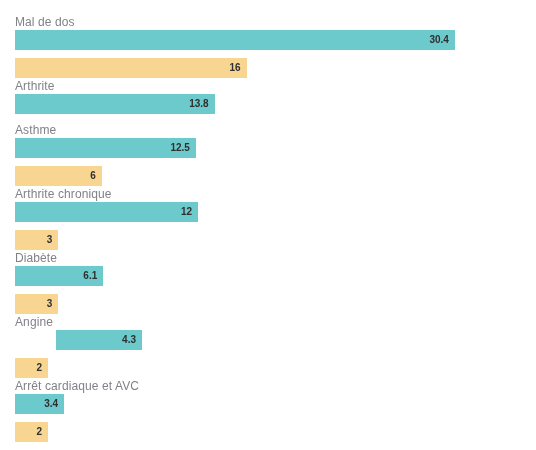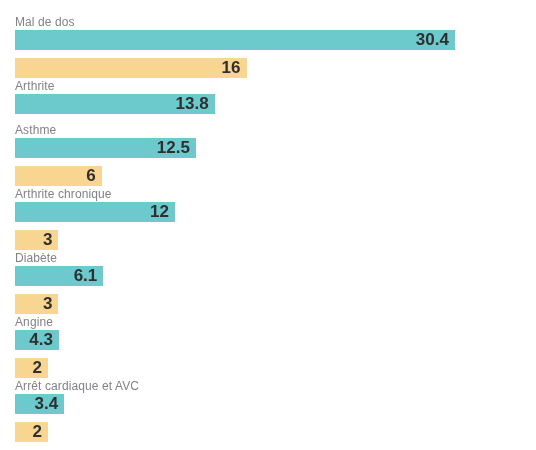--- a/index.html
+++ b/index.html
@@ -49,21 +49,21 @@
     box-sizing: border-box;
     display: flex;
     align-items: center;
     justify-content: flex-end;
     padding-right: 6px;
     overflow: visible;
   }
   .bar-series-a { background: #6cc9cc; }
   .bar-series-b { background: #f8d590; margin-top: 8px; }
   .bar-value {
-    font-size: 17px;
+    font-size: 10px;
     font-weight: bold;
     color: #2f2f2f;
     line-height: 20px;
     white-space: nowrap;
   }
 </style>
 </head>
 <body>
 
 <div id="chart-root">
@@ -97,21 +97,21 @@
       </div>
       <div class="bar-row">
         <div class="bar bar-series-b" style="width: 86.82px;">
           <span class="bar-value">6</span>
         </div>
       </div>
     </div>
     <div class="chart-group">
       <div class="group-label">Arthrite chronique</div>
       <div class="bar-row">
-        <div class="bar bar-series-a" style="width: 160px;">
+        <div class="bar bar-series-a" style="width: 183px;">
           <span class="bar-value">12</span>
         </div>
       </div>
       <div class="bar-row">
         <div class="bar bar-series-b" style="width: 43.41px;">
           <span class="bar-value">3</span>
         </div>
       </div>
     </div>
     <div class="chart-group">
@@ -123,21 +123,21 @@
       </div>
       <div class="bar-row">
         <div class="bar bar-series-b" style="width: 43.41px;">
           <span class="bar-value">3</span>
         </div>
       </div>
     </div>
     <div class="chart-group">
       <div class="group-label">Angine</div>
       <div class="bar-row">
-        <div class="bar bar-series-a" style="width: 44px;">
+        <div class="bar bar-series-a" style="width: 86px; margin-left: 41px;">
           <span class="bar-value">4.3</span>
         </div>
       </div>
       <div class="bar-row">
         <div class="bar bar-series-b" style="width: 33px;">
           <span class="bar-value">2</span>
         </div>
       </div>
     </div>
     <div class="chart-group">

